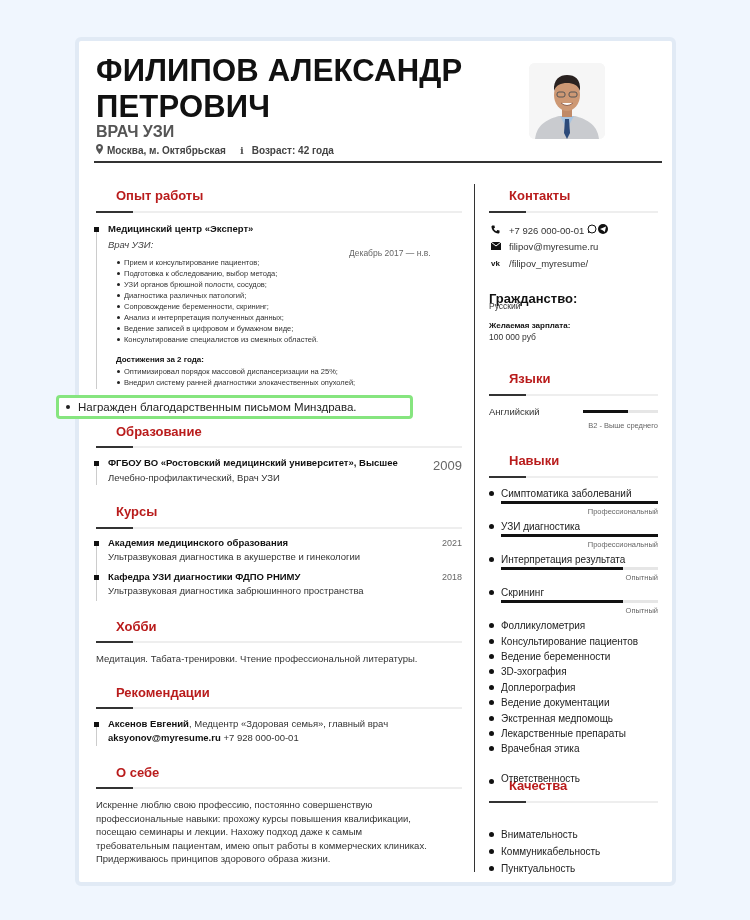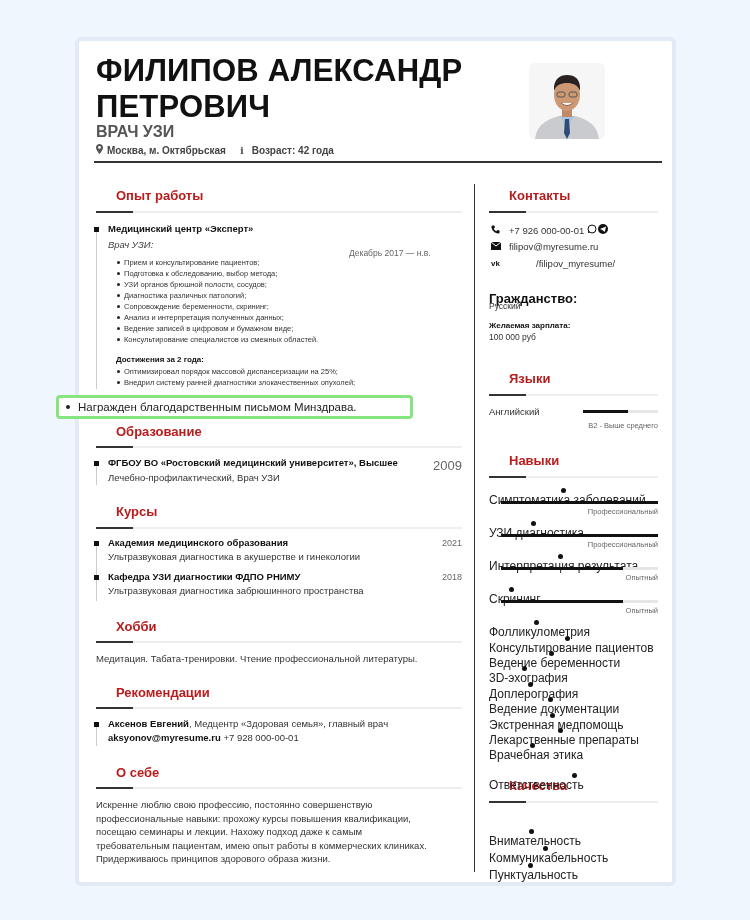--- a/index.html
+++ b/index.html
@@ -93,21 +93,21 @@
   }
   .highlight .dot { width: 4px; height: 4px; background: #222; border-radius: 50%; margin-right: 8px; }
   .highlight span.txt { font-size: 11.5px; color: #222; }
 
   .ri-row { position: absolute; display: flex; align-items: center; font-size: 9.5px; color: #333; }
   .ri-row .ico { width: 18px; font-size: 10px; color: #111; }
 
   .bar-track { position: absolute; height: 3px; background: #e6e6e6; }
   .bar-fill { position: absolute; left: 0; top: 0; height: 3px; background: #111; }
 
-  .skill-item { position: absolute; font-size: 12px; color: #222; display: flex; align-items: center; flex-direction: column; }
+  .skill-item { position: absolute; font-size: 10px; color: #222; display: flex; align-items: center; }
   .bullet { width: 5px; height: 5px; border-radius: 50%; background: #111; margin-right: 7px; flex: none; }
   .lvl { position: absolute; font-size: 7.5px; color: #666; text-align: right; }
 </style>
 </head>
 <body>
 
 <div class="page">
 
   <div class="name">ФИЛИПОВ АЛЕКСАНДР ПЕТРОВИЧ</div>
   <div class="position">ВРАЧ УЗИ</div>
@@ -236,21 +236,21 @@
   </div>
   <div class="ri-row" style="left:412px; top:200px;justify-content:space-between;">
     <span class="ico">
       <svg width="10" height="8" viewBox="0 0 10 8">
           <rect width="10" height="8" fill="#111"></rect>
           <path d="M0 0 L5 4 L10 0" stroke="#fff" stroke-width="1" fill="none"></path>
         </svg>
     </span>
     <span>filipov@myresume.ru</span>
   </div>
-  <div class="ri-row" style="left:412px; top:217px;gap:27px;">
+  <div class="ri-row" style="left:412px; top:217px;">
     <span class="ico" style="font-weight:bold; font-size:8px;">vk</span>
     <span>/filipov_myresume/</span>
   </div>
 
   <div class="abs t-bold" style="left:410px; top:250px; font-size:13px;">Гражданство:</div>
   <div class="abs" style="left:410px; top:260px; font-size:8.5px; color:#333;">Русский</div>
   <div class="abs t-bold" style="left:410px; top:280px; font-size:8px;">Желаемая зарплата:</div>
   <div class="abs" style="left:410px; top:291px; font-size:8.5px; color:#333;">100 000 руб</div>
 
   <div class="sec-title" style="left:410px; top:330px;">Языки</div>

